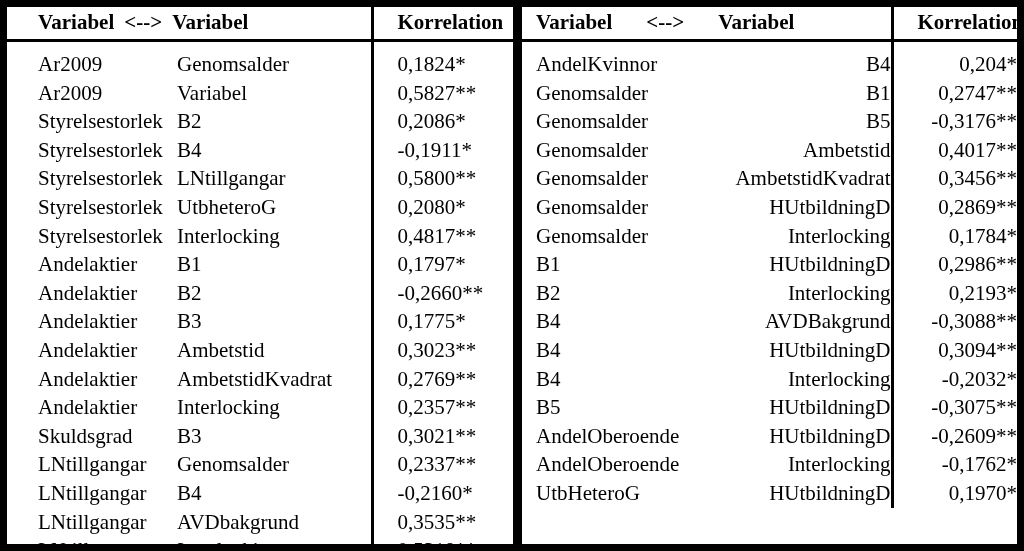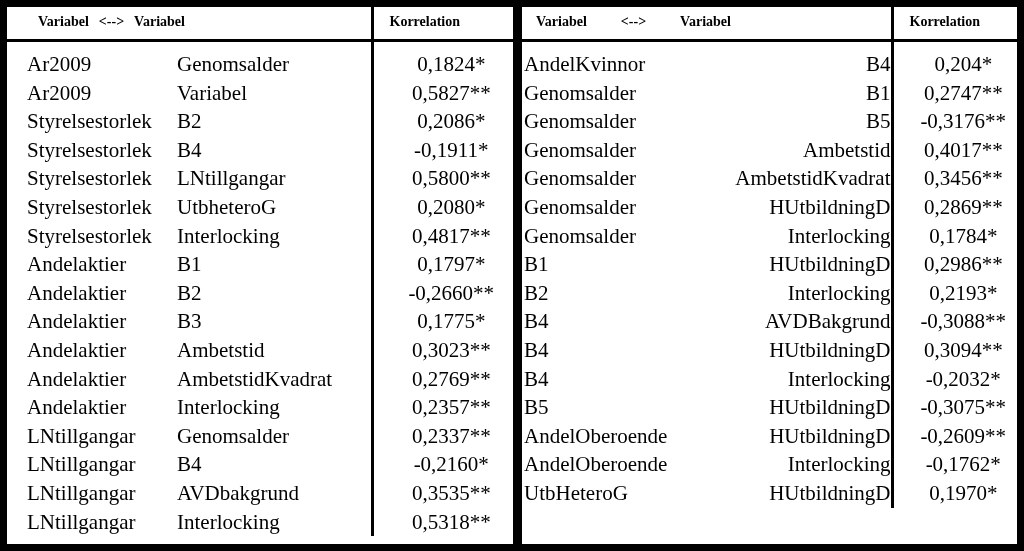--- a/index.html
+++ b/index.html
@@ -56,53 +56,53 @@
   table.corr th,
   table.corr td {
     padding: 0;
     vertical-align: baseline;
     white-space: nowrap;
     overflow: visible;
   }
   
   thead tr.head-row th {
     font-weight: bold;
-    font-size: 14px;
+    font-size: 21px;
     line-height: 30px;
     height: 32px;
     border-bottom: 3px solid #000000;
     text-align: left;
   }
   
   .vrule {
     border-left: 3px solid #000000;
   }
   thead th.col-korr,
   tbody td.col-korr {
-    padding-left: 16px;
+    padding-left: 24px;
   }
 
   
   .half-left col.c1 { width: 170px; }
   .half-left col.c2 { width: 195px; }
   .half-left col.c3 { width: 141px; }
   .half-left th.col-a { padding-left: 31px; }
-  .half-left td.col-a { padding-left: 20px; }
+  .half-left td.col-a { padding-left: 31px; }
   .half-left td.col-b { text-align: left; }
-  .half-left td.col-korr { text-align: center; }
+  .half-left td.col-korr { text-align: left; }
   .half-left th.col-korr { text-align: left; }
 
   
   .half-right col.c1 { width: 160px; }
   .half-right col.c2 { width: 210px; }
   .half-right col.c3 { width: 125px; }
   .half-right th.col-a { padding-left: 14px; }
-  .half-right td.col-a { padding-left: 2px; }
+  .half-right td.col-a { padding-left: 14px; }
   .half-right td.col-b { text-align: right; }
-  .half-right td.col-korr { text-align: center; }
+  .half-right td.col-korr { text-align: right; }
   .half-right th.col-korr { text-align: left; }
 
   tbody tr.data-row td {
     font-size: 21px;
     line-height: 28.6px;
     height: 28.6px;
   }
   
   tbody tr.data-row:first-child td {
     padding-top: 8px;
@@ -195,20 +195,25 @@
             <td class="col-a">Andelaktier</td>
             <td class="col-b">AmbetstidKvadrat</td>
             <td class="col-korr vrule">0,2769**</td>
           </tr>
           <tr class="data-row">
             <td class="col-a">Andelaktier</td>
             <td class="col-b">Interlocking</td>
             <td class="col-korr vrule">0,2357**</td>
           </tr>
           <tr class="data-row">
+            <td class="col-a">Skuldsgrad</td>
+            <td class="col-b">B3</td>
+            <td class="col-korr vrule">0,3021**</td>
+          </tr>
+          <tr class="data-row">
             <td class="col-a">LNtillgangar</td>
             <td class="col-b">Genomsalder</td>
             <td class="col-korr vrule">0,2337**</td>
           </tr>
           <tr class="data-row">
             <td class="col-a">LNtillgangar</td>
             <td class="col-b">B4</td>
             <td class="col-korr vrule">-0,2160*</td>
           </tr>
           <tr class="data-row">

